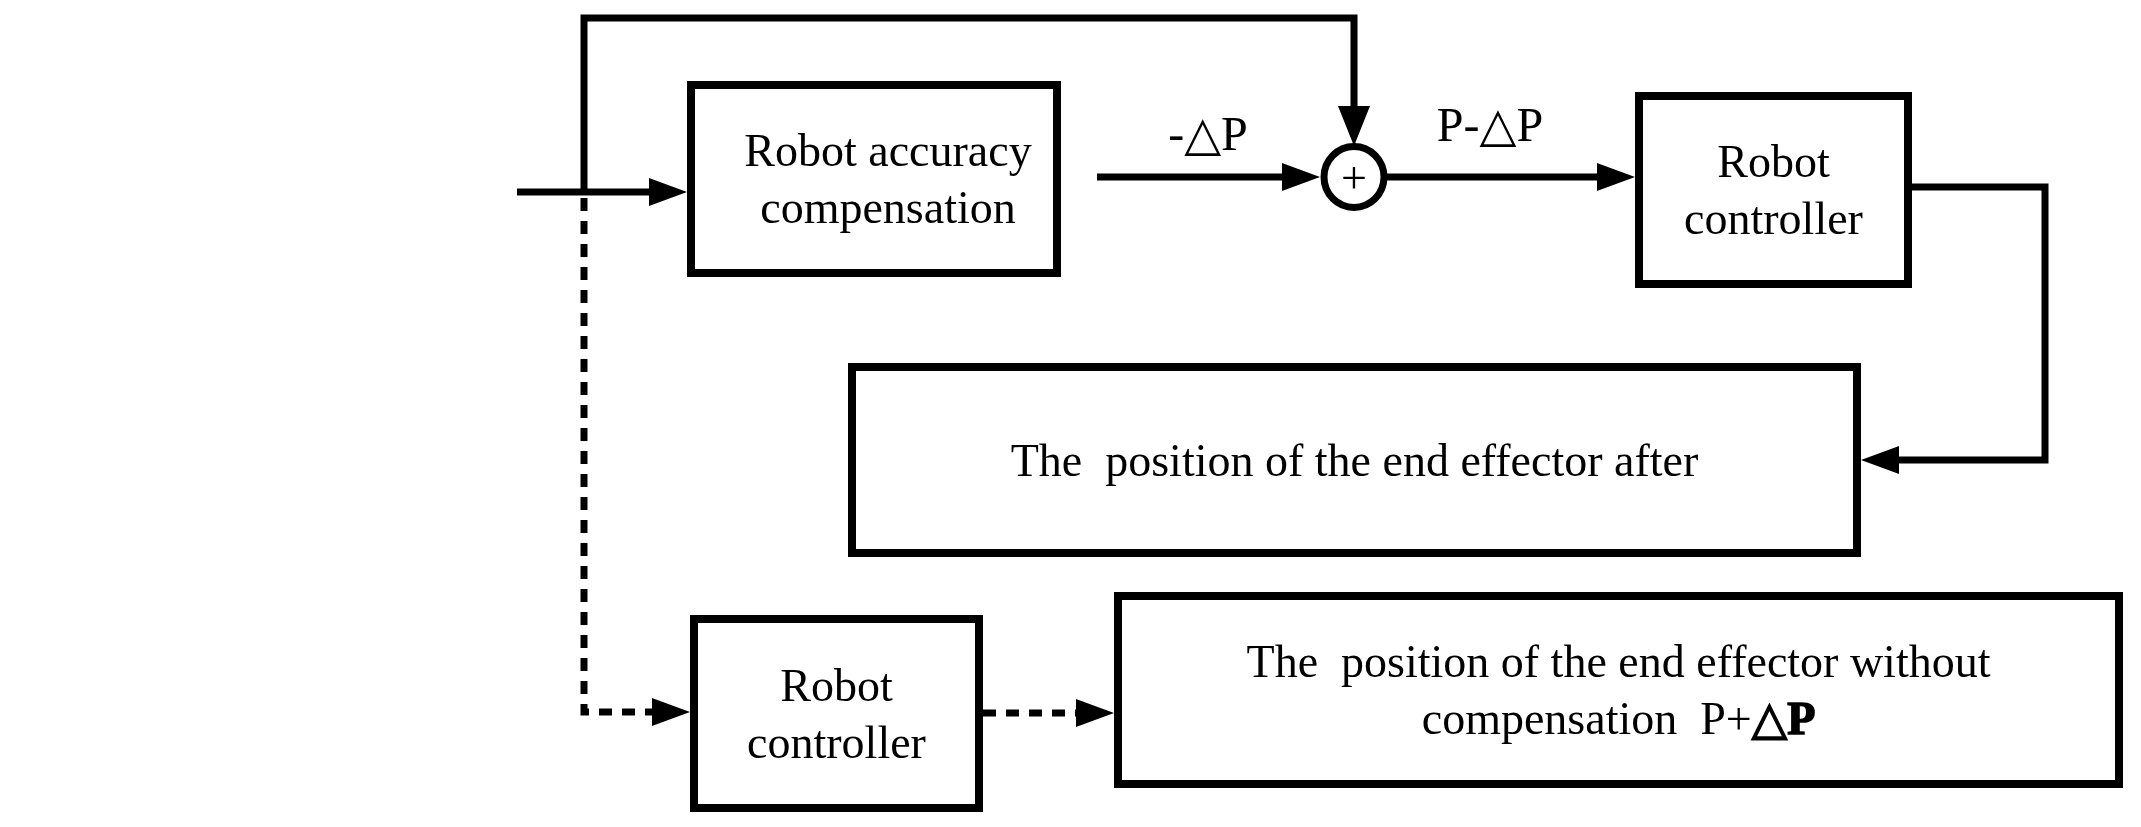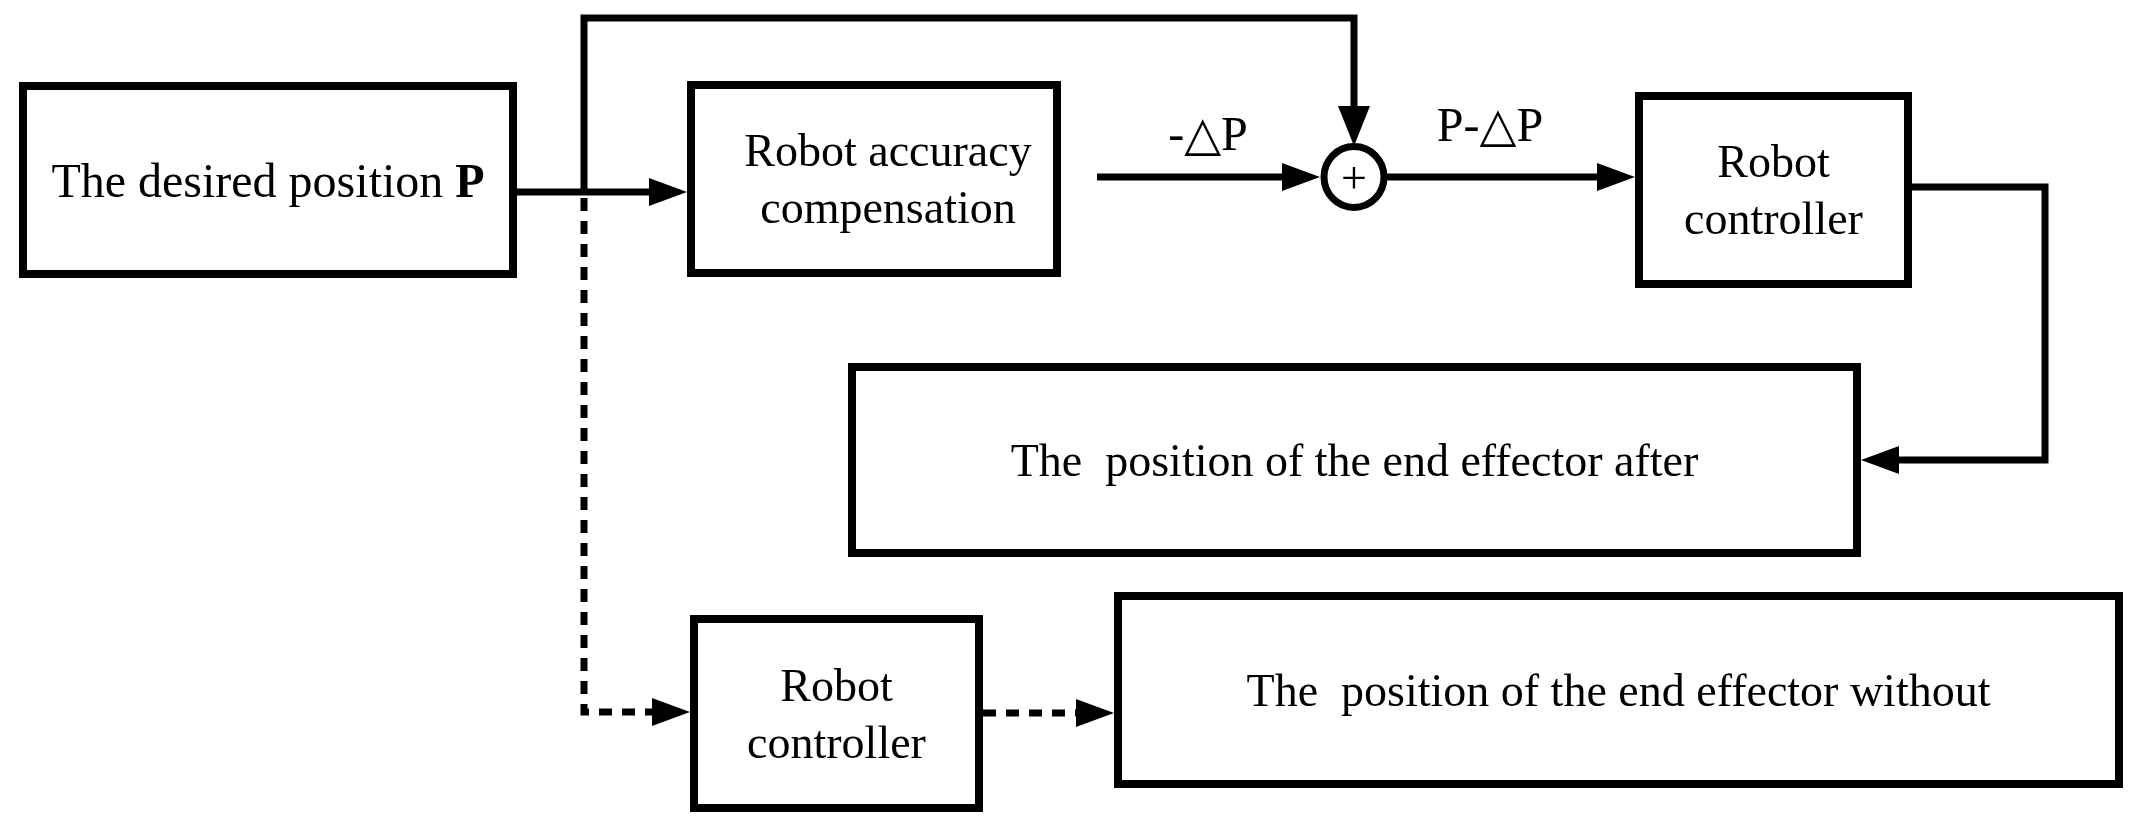--- a/index.html
+++ b/index.html
@@ -79,23 +79,20 @@
       <polygon points="1114,713 1076,699 1076,727"></polygon>
     </g>
 
     <g>
       <ellipse cx="1354" cy="177" rx="30" ry="30.5" fill="#ffffff" stroke="#000000" stroke-width="7"></ellipse>
     </g>
   </svg>
 
   <div class="sum-sign">+</div>
 
-  <div class="box box-a">
-    <span class="bl"><span>The desired position&nbsp;</span><span class="b">P</span></span>
-  </div>
 
   <div class="box box-b">
     <span class="bl">Robot accuracy</span>
     <span class="bl">compensation</span>
   </div>
 
   <div class="box box-c">
     <span class="bl">Robot</span>
     <span class="bl">controller</span>
   </div>
@@ -104,18 +101,19 @@
     <span class="bl">The&nbsp; position of the end effector after</span>
   </div>
 
   <div class="box box-e">
     <span class="bl">Robot</span>
     <span class="bl">controller</span>
   </div>
 
   <div class="box box-f">
     <span class="bl">The&nbsp; position of the end effector without</span>
+    <span class="bl"><span>compensation&nbsp; P+</span><span class="delta-bold">△P</span></span>
   </div>
 
   <div class="wire-label lbl-minus-dp">-△P</div>
   <div class="wire-label lbl-p-minus-dp">P-△P</div>
 
 </div>
 
 </body></html>

